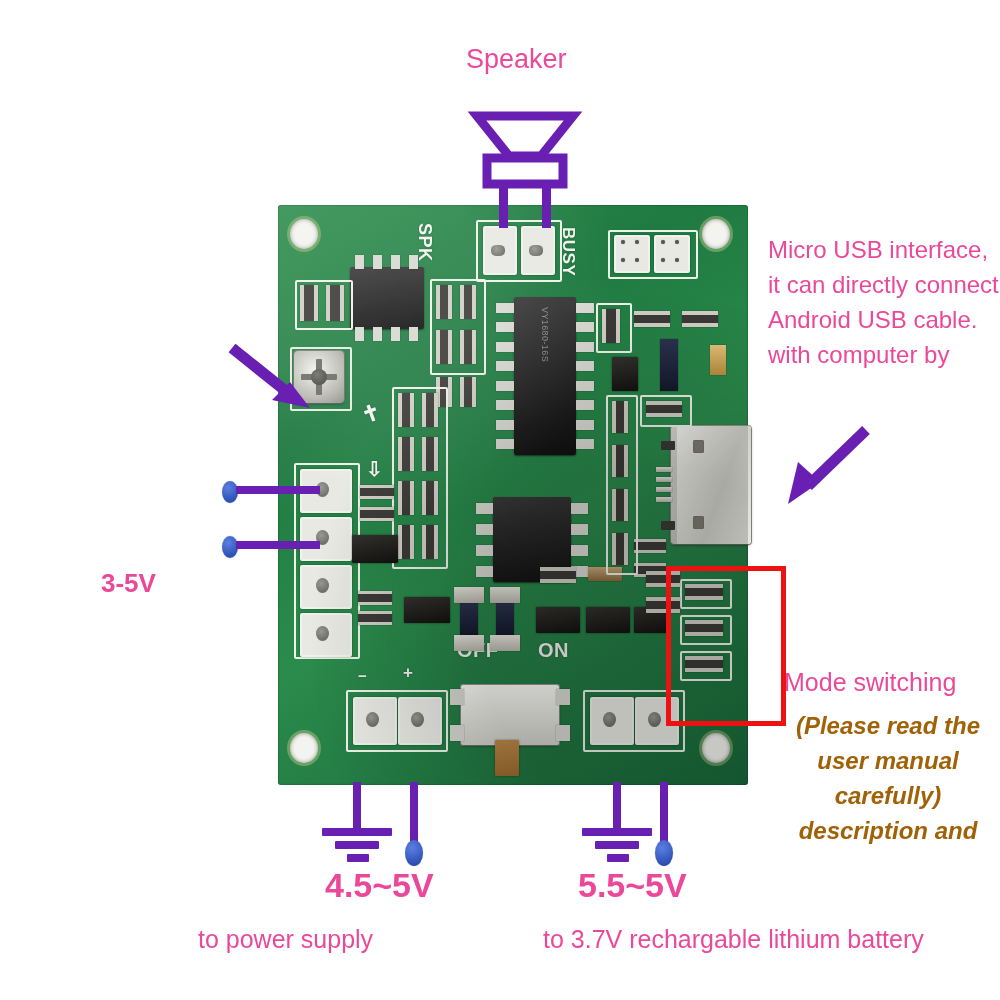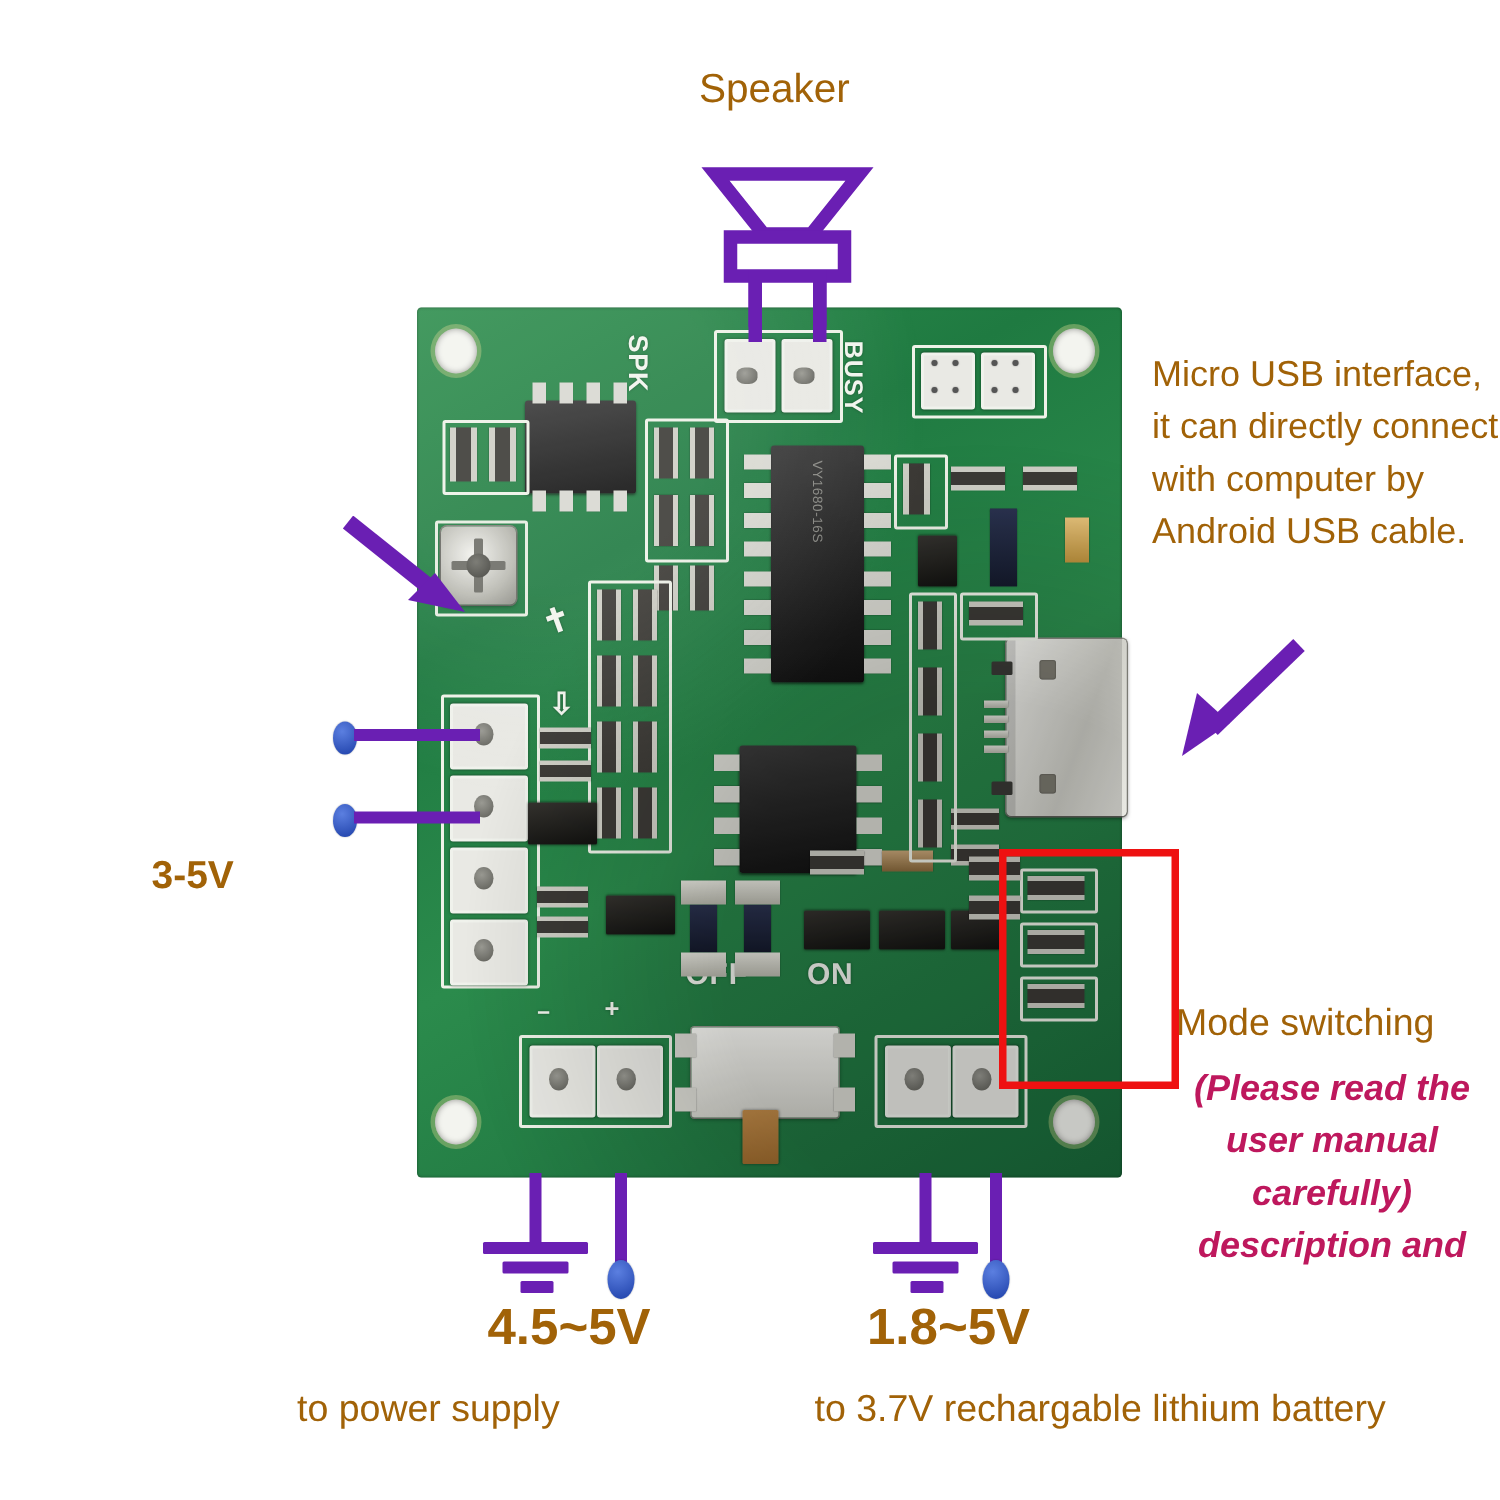--- a/index.html
+++ b/index.html
@@ -1,19 +1,19 @@
 <!DOCTYPE html>
 <html><head>
 <meta charset="utf-8">
 <style>
   html,body{margin:0;padding:0;background:#ffffff;}
   body{width:1000px;height:1000px;overflow:hidden;font-family:"Liberation Sans",sans-serif;}
   #stage{position:relative;width:1000px;height:1000px;background:#fff;}
 
-  .lbl{position:absolute;color:#a16207;font-family:"Liberation Sans",sans-serif;white-space:nowrap;}
+  .lbl{position:absolute;color:#ec4899;font-family:"Liberation Sans",sans-serif;white-space:nowrap;}
   .lbl.multi{white-space:normal;}
 
   
   #pcb{position:absolute;left:278px;top:205px;width:470px;height:580px;
        background:linear-gradient(150deg,#2f8f4e 0%,#1f7a41 28%,#2b8b4c 55%,#19693a 100%);
        border-radius:3px;box-shadow:0 0 2px rgba(0,0,0,.45) inset;}
   #pcb:after{content:"";position:absolute;inset:0;
       background:
         radial-gradient(circle at 18% 12%, rgba(255,255,255,.10) 0 18%, rgba(0,0,0,0) 40%),
         radial-gradient(circle at 80% 75%, rgba(0,0,0,.18) 0 30%, rgba(0,0,0,0) 60%);
@@ -69,21 +69,21 @@
         border-radius:50%;box-shadow:0 0 1px rgba(0,0,0,.4);}
   .arrow{position:absolute;}
   .gnd{position:absolute;}
   .gnd i{position:absolute;display:block;background:#6a1fb3;border-radius:1px;}
   #redbox{position:absolute;border:5px solid #ee1111;background:transparent;}
 
   
   #spk{position:absolute;}
 
   .b{font-weight:700;}
-  .note-purple{color:#be185d;font-style:italic;font-weight:700;}
+  .note-purple{color:#a16207;font-style:italic;font-weight:700;}
 </style>
 </head>
 <body>
 
 <div id="stage">
 
   <div id="pcb">
 
     <div class="hole" style="left:12px;top:14px;"></div>
     <div class="hole" style="left:424px;top:14px;"></div>
@@ -309,22 +309,22 @@
   <div class="pline" style="left:236px;top:486px;width:84px;height:8px;"></div>
 
   <div class="pdot" style="left:222px;top:536px;width:16px;height:22px;"></div>
   <div class="pline" style="left:236px;top:541px;width:84px;height:8px;"></div>
 
   <div class="lbl b" style="left:101px;top:568px;font-size:26px;font-weight:700;">3-5V</div>
 
   <div class="lbl multi" style="left:768px;top:232px;width:232px;font-size:24px;line-height:35px;">
     <div>Micro USB interface,</div>
     <div>it can directly connect</div>
+    <div>Android USB cable.</div>
     <div>with computer by</div>
-    <div>Android USB cable.</div>
   </div>
   <svg class="arrow" style="left:772px;top:424px;" width="100" height="86" viewBox="0 0 100 86">
     <line x1="94" y1="6" x2="36" y2="62" stroke="#6a1fb3" stroke-width="11"></line>
     <polygon points="16,80 26,38 48,58" fill="#6a1fb3"></polygon>
   </svg>
 
   <div class="lbl" style="left:784px;top:668px;font-size:25px;">Mode switching</div>
   <div class="lbl multi note-purple" style="left:776px;top:708px;width:224px;font-size:24px;line-height:35px;text-align:center;">
     <div>(Please read the</div>
     <div>user manual carefully)</div>
@@ -343,16 +343,16 @@
   <div class="lbl" style="left:198px;top:925px;font-size:25px;">to power supply</div>
 
   <div class="pline" style="left:613px;top:782px;width:8px;height:48px;"></div>
   <div class="gnd" style="left:582px;top:828px;width:72px;height:34px;">
     <i style="left:0px;top:0px;width:70px;height:8px;"></i>
     <i style="left:13px;top:13px;width:44px;height:8px;"></i>
     <i style="left:25px;top:26px;width:22px;height:8px;"></i>
   </div>
   <div class="pline" style="left:660px;top:782px;width:8px;height:66px;"></div>
   <div class="pdot" style="left:655px;top:840px;width:18px;height:26px;"></div>
-  <div class="lbl b" style="left:578px;top:866px;font-size:34px;font-weight:700;">1.8~5V</div>
+  <div class="lbl b" style="left:578px;top:866px;font-size:34px;font-weight:700;">5.5~5V</div>
   <div class="lbl" style="left:543px;top:925px;font-size:25px;">to 3.7V rechargable lithium battery</div>
 
 </div>
 
 </body></html>

